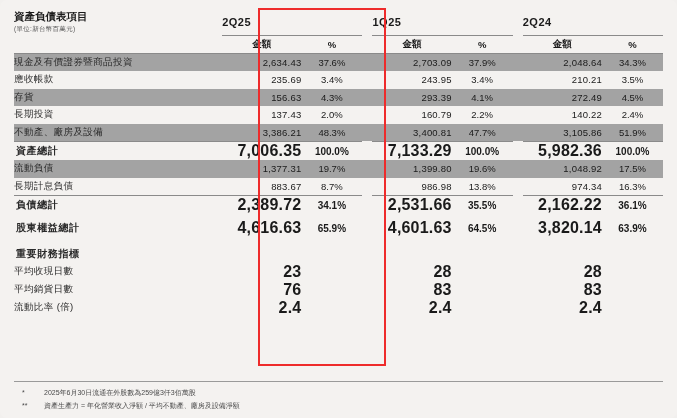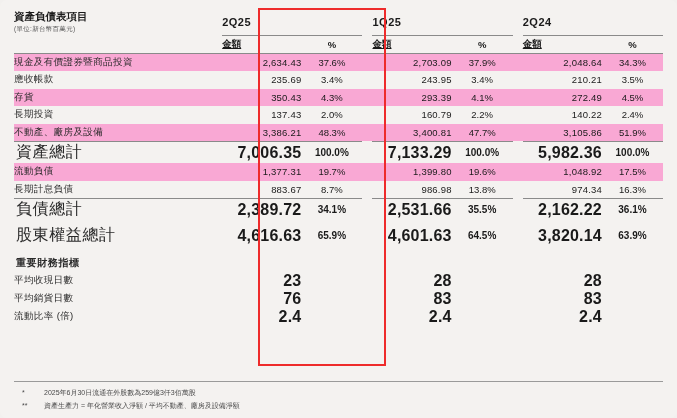--- a/index.html
+++ b/index.html
@@ -40,21 +40,21 @@
     font-size:11px;
     letter-spacing:.5px;
     border-bottom:1px solid #8a8a8a;
   }
   .sub-row td{height:17px;border-bottom:1px solid #8a8a8a;}
   .sub{
     text-align:center;
     font-weight:bold;
     font-size:9.5px;
   }
-  .sub.amount{text-align:left;text-decoration:underline;}
+  .sub.amount{text-align:center;}
   .sub.pct{text-align:center;}
 
   .title{
     font-weight:bold;
     font-size:10.5px;
     line-height:12px;
   }
   .title .sub-note{
     display:block;
     font-weight:normal;
@@ -66,22 +66,22 @@
 
   tr.data td{height:17.5px;}
   td.lab{
     padding-left:18px;
     font-size:9.5px;
     color:#2a2a2a;
     letter-spacing:.4px;
   }
   td.lab.bold{
     padding-left:2px;
-    font-weight:normal;
-    font-size:16px;
+    font-weight:bold;
+    font-size:10px;
     letter-spacing:.6px;
   }
   td.lab.section{
     padding-left:2px;
     font-weight:bold;
     font-size:10px;
     letter-spacing:.6px;
   }
   td.num{
     text-align:right;
@@ -90,21 +90,21 @@
     letter-spacing:.2px;
   }
   td.num.b{font-weight:bold;font-size:16px;}
   td.pctv{
     text-align:center;
     padding-right:14px;
     font-size:9.5px;
   }
   td.pctv.b{font-weight:bold;font-size:10px;}
 
-  tr.shade td{background:#f9a8d4;}
+  tr.shade td{background:#a3a3a3;}
   tr.rule td{
     height:1px;
     padding:0;
     background:transparent;
   }
   tr.rule td.line{background:#8a8a8a;height:1px;}
 
   tr.spacer td{height:8px;}
   tr.spacer-sm td{height:5px;}
 
@@ -208,21 +208,21 @@
       <td></td>
       <td class="num">243.95</td>
       <td class="pctv">3.4%</td>
       <td></td>
       <td class="num">210.21</td>
       <td class="pctv">3.5%</td>
     </tr>
 
     <tr class="data shade">
       <td class="lab">存貨</td>
-      <td class="num">350.43</td>
+      <td class="num">156.63</td>
       <td class="pctv">4.3%</td>
       <td></td>
       <td class="num">293.39</td>
       <td class="pctv">4.1%</td>
       <td></td>
       <td class="num">272.49</td>
       <td class="pctv">4.5%</td>
     </tr>
 
     <tr class="data">

